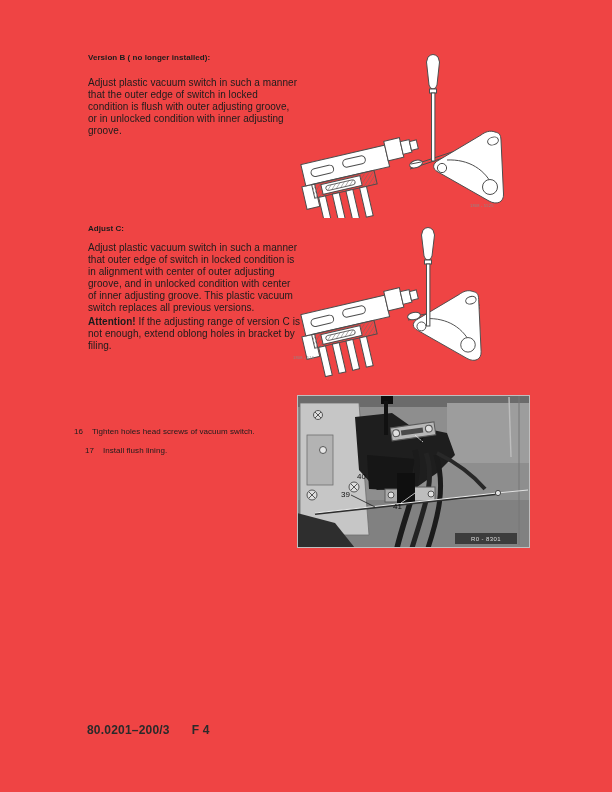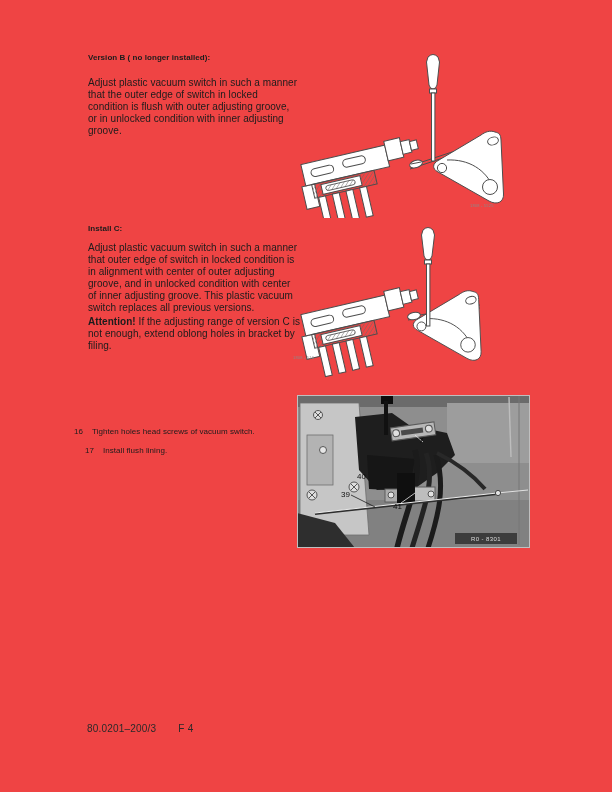--- a/index.html
+++ b/index.html
@@ -11,21 +11,21 @@
     color:#1c1c1c;
     overflow:hidden;
     margin:0 auto;
   }
   .abs{position:absolute;}
   .heading{font-size:8px;font-weight:bold;letter-spacing:.05px;}
   .body-text{font-size:10px;line-height:12px;width:213px;letter-spacing:.05px;}
   .bold-run{font-weight:bold;}
   .step{display:flex;font-size:8px;letter-spacing:.05px;}
   .step-num{width:18px;flex:0 0 18px;}
-  .footer{font-size:10px;letter-spacing:.2px;color:#2a2a2a;}
+  .footer{font-size:12px;letter-spacing:.2px;color:#2a2a2a;font-weight:bold;}
   .footer .pageref{margin-left:22px;}
   figure{margin:0;padding:0;}
   svg{display:block;}
   .fig-caption{font-size:4px;fill:#8a8a8a;letter-spacing:.2px;}
   .photo-label{font-size:8px;fill:#0e0e0e;font-family:"Liberation Sans",sans-serif;}
   .photo-tag-text{font-size:6px;fill:#dcdcdc;letter-spacing:.4px;}
   .line-art{stroke:#4d4d4d;fill:none;stroke-width:1;}
   .line-art-fill{stroke:#4d4d4d;fill:#ffffff;stroke-width:1;}
 </style>
 </head>
@@ -76,21 +76,21 @@
       <circle class="line-art-fill" cx="200" cy="139" r="7.5"></circle>
 
       <path class="line-art-fill" d="M 138,9 Q 143,4 148,9 L 149.5,14 L 147,37 Q 146,41 143,41 Q 140,41 139,37 L 136.5,14 Z"></path>
       <rect class="line-art-fill" x="139.5" y="41" width="7" height="4"></rect>
       <rect class="line-art-fill" x="141.5" y="45" width="3.4" height="68"></rect>
 
       <text class="fig-caption" x="180" y="159">1808 - 5525</text>
     </svg>
   </figure>
 
-  <div class="abs heading" style="left:88px;top:224px;">Install C:</div>
+  <div class="abs heading" style="left:88px;top:224px;">Adjust C:</div>
 
   <div class="abs body-text" style="left:88px;top:316px;"><span class="bold-run">Attention!</span><span> If the adjusting range of version C is not enough, extend oblong holes in bracket by filing.</span></div>
 
   <div class="abs body-text" style="left:88px;top:242px;">Adjust plastic vacuum switch in such a manner that outer edge of switch in locked condition is in alignment with center of outer adjusting groove, and in unlocked condition with center of inner adjusting groove. This plastic vacuum switch replaces all previous versions.</div>
 
   <figure class="abs" style="left:290px;top:222px;">
     <svg width="244" height="156" viewBox="0 0 244 156">
       <defs>
         <pattern id="hatch2" width="3.2" height="3.2" patternUnits="userSpaceOnUse" patternTransform="rotate(45)">
           <line x1="0" y1="0" x2="0" y2="3.2" stroke="#6a6a6a" stroke-width="0.9"></line>

